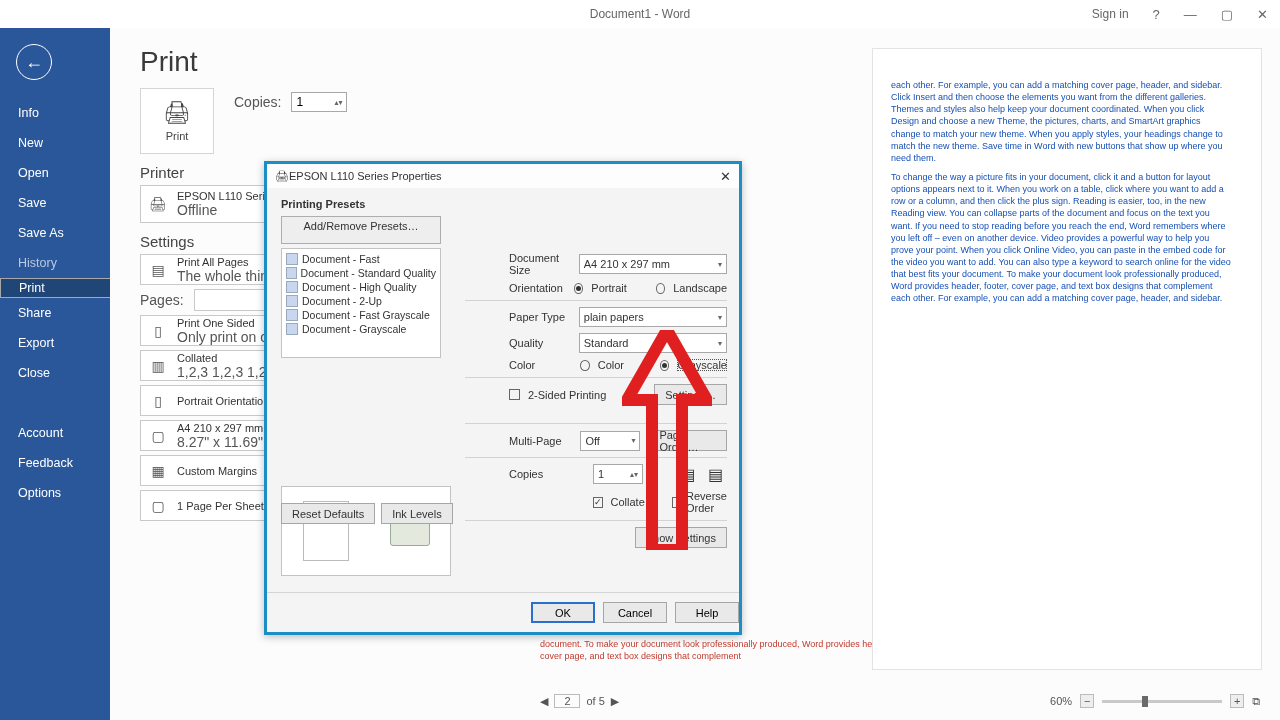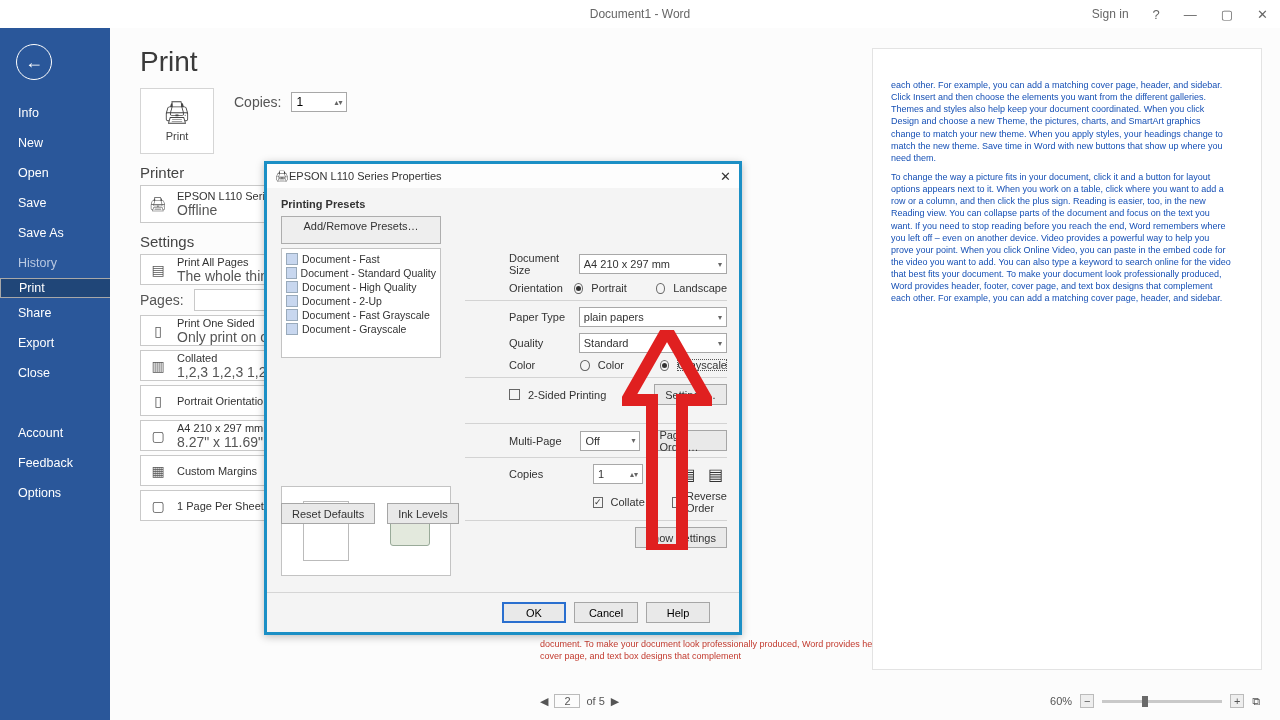--- a/index.html
+++ b/index.html
@@ -75,22 +75,22 @@
   .hr { border-top:1px solid #d3d3d3; margin:6px 0; }
   .btn { border:1px solid #a6a6a6; background:#e9e9e9; height:21px; padding:0 10px; font-size:11px; display:inline-flex; align-items:center; }
   .btn.primary { border:2px solid #2a6fcf; }
 
   .thumbwrap { position:absolute; left:14px; top:298px; width:170px; height:90px; border:1px solid #c3c3c3; background:#fff; display:flex; align-items:center; justify-content:space-around; }
   .page-th { width:46px; height:60px; border:1px solid #bbb; background:#fff; position:relative; }
   .page-th::before { content:""; position:absolute; left:4px; top:4px; width:14px; height:10px; background:#6aa3e8; }
   .prn-icn { width:40px; height:30px; background:#e3e9dd; border:1px solid #9a9; border-radius:3px; position:relative; }
   .prn-icn::after{content:"";position:absolute;left:10px;top:-8px;width:18px;height:10px;background:#6c6;border-radius:2px;}
 
-  .bottom-btns { position:absolute; left:14px; bottom:44px; display:flex; gap:12px; }
-  .dlg-foot { position:absolute; bottom:0; left:0; right:0; height:40px; border-top:1px solid #d5d5d5; display:flex; align-items:center; justify-content:flex-end; gap:8px; padding:0 29px; background:#f4f4f4; }
+  .bottom-btns { position:absolute; left:14px; bottom:44px; display:flex; gap:6px; }
+  .dlg-foot { position:absolute; bottom:0; left:0; right:0; height:40px; border-top:1px solid #d5d5d5; display:flex; align-items:center; justify-content:flex-end; gap:8px; padding:0 0; background:#f4f4f4; }
   .dashed-focus { outline:1px dotted #555; outline-offset:-1px; }
 
   
   .arrow { position:absolute; left:622px; top:330px; width:90px; height:220px; pointer-events:none; }
 
   
   .behind-left { position:absolute; left:430px; top:180px; width:390px; font-size:9px; color:#c23a2e; line-height:1.35; z-index:0; }
   .behind-left p{ margin:0 0 6px 0;}
 </style>
 </head>

